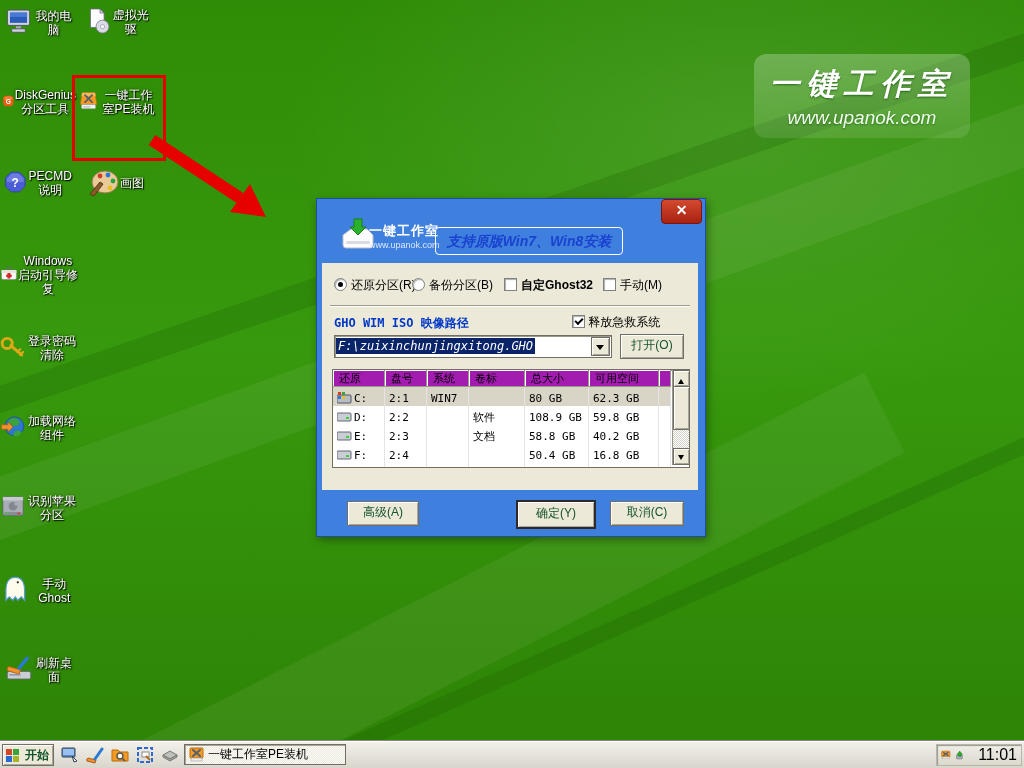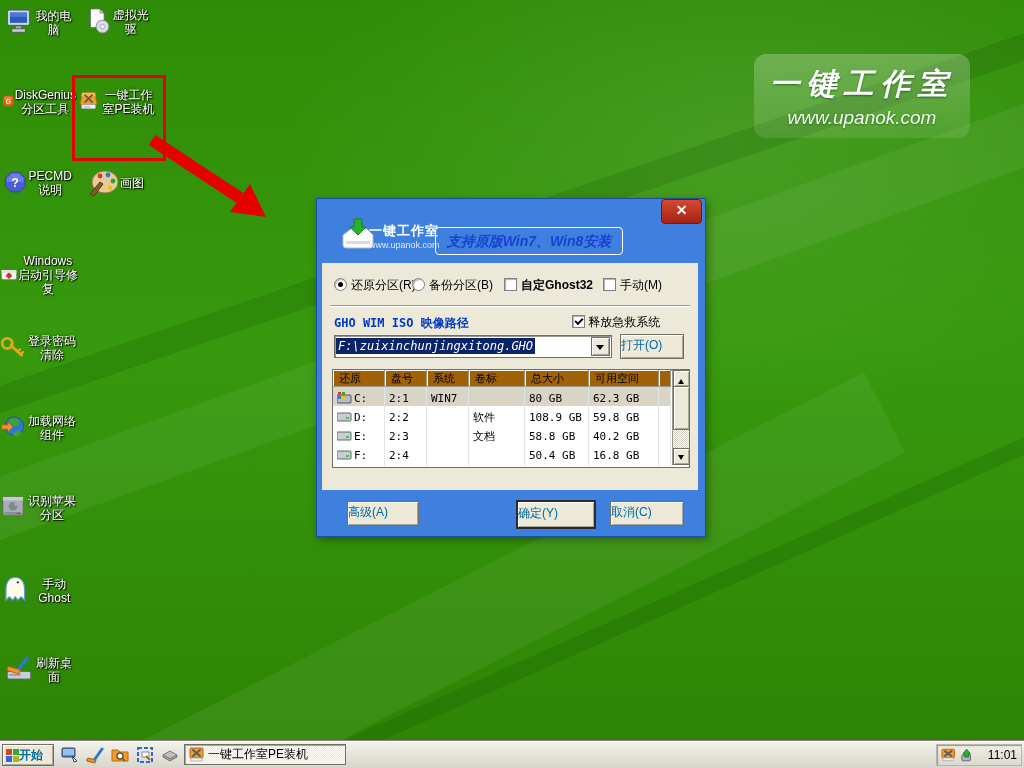--- a/index.html
+++ b/index.html
@@ -59,29 +59,29 @@
   .path-label{position:absolute;left:12px;top:52px;font-size:12px;font-weight:bold;color:#0038c8;font-family:"DejaVu Sans Mono",monospace;}
   .rescue{position:absolute;left:250px;top:51px;font-size:12px;color:#000;white-space:nowrap;}
   .combo{position:absolute;left:12px;top:72px;width:276px;height:21px;background:#fff;
     border:1px solid #716f64;box-shadow:inset 1px 1px 0 #9a988c;font-style:italic;}
   .combo .val{position:absolute;left:1px;top:2px;font-size:12px;font-family:"DejaVu Sans Mono",monospace;
     background:#0a246a;color:#fff;padding:1px 2px;white-space:nowrap;}
   .combo .drop{position:absolute;right:1px;top:1px;bottom:1px;width:17px;background:#ece9d8;
     border:1px solid #716f64;box-shadow:inset 1px 1px 0 #fff,inset -1px -1px 0 #a9a599;}
   .combo .drop::after{content:"";position:absolute;left:4px;top:7px;border:4px solid transparent;border-top:5px solid #000;}
   .btn3d{background:#ece9d8;border:1px solid #716f64;box-shadow:inset 1px 1px 0 #fff,inset -1px -1px 0 #a9a599;
-    font-size:12px;color:#0369a1;text-align:left;cursor:pointer;}
+    font-size:12px;color:#14532d;text-align:center;cursor:pointer;}
   .open-btn{position:absolute;left:298px;top:71px;width:62px;height:23px;line-height:21px;}
 
   
   .ltable{position:absolute;left:10px;top:106px;width:356px;height:97px;background:#fff;
     border:1px solid #716f64;box-shadow:inset 1px 1px 0 #9a988c;overflow:hidden;}
   .tgrid{position:absolute;left:0;top:0;width:338px;}
   .trow{display:grid;grid-template-columns:52px 42px 42px 56px 64px 70px 1fr;height:19px;background:#fff;}
-  .trow.head{height:17px;background:#a16207;}
+  .trow.head{height:17px;background:#a21caf;}
   .trow.head .hc{border-right:1px solid #9a988c;border-bottom:1px solid #9a988c;
     box-shadow:inset 1px 1px 0 #fff;font-size:11px;padding:1px 0 0 6px;}
   .trow.sel{background:#d8d4c6;}
   .tc{font-size:11px;font-family:"DejaVu Sans Mono",monospace;color:#000;padding:3px 0 0 4px;
     border-right:1px solid #e4e4e4;white-space:nowrap;overflow:hidden;display:flex;align-items:center;gap:2px;}
   .vscroll{position:absolute;right:0;top:0;width:16px;height:95px;
     background-image:linear-gradient(45deg,#d4d0c8 25%,transparent 25%,transparent 75%,#d4d0c8 75%),
       linear-gradient(45deg,#d4d0c8 25%,#fff 25%,#fff 75%,#d4d0c8 75%);
     background-size:2px 2px;background-position:0 0,1px 1px;border-left:1px solid #9a988c;}
   .sbtn{position:absolute;left:0;width:15px;height:15px;}
@@ -94,35 +94,35 @@
 
   .f-btn{position:absolute;height:23px;line-height:21px;}
   .f-adv{left:30px;top:302px;width:70px;}
   .f-ok{left:199px;top:301px;width:76px;height:25px;line-height:23px;border:2px solid #2b2b2b;
     box-shadow:inset 1px 1px 0 #fff,inset -1px -1px 0 #a9a599;}
   .f-cancel{left:293px;top:302px;width:72px;}
 
   
   .taskbar{position:absolute;left:0;bottom:0;width:1024px;height:26px;z-index:9;
     background:linear-gradient(180deg,#f2f1ea,#d9d5cc);border-top:1px solid #fff;box-shadow:0 -1px 0 #8a887c;}
-  .start-btn{position:absolute;left:2px;top:2px;width:52px;height:22px;display:flex;align-items:center;gap:0;padding-left:3px;box-sizing:border-box;}
+  .start-btn{position:absolute;left:2px;top:2px;width:52px;height:22px;display:flex;align-items:center;gap:6px;padding-left:3px;box-sizing:border-box;}
   .start-logo{display:grid;grid-template-columns:6px 6px;grid-template-rows:6px 6px;gap:1px;}
   .start-logo i{display:block;}
   .start-txt{font-size:12px;font-weight:bold;}
   .qlaunch{position:absolute;left:60px;top:3px;display:flex;gap:5px;align-items:center;}
   .qlaunch .qi{width:20px;height:20px;display:flex;align-items:center;justify-content:center;cursor:pointer;}
   .task-btn{position:absolute;left:184px;top:2px;width:162px;height:21px;background:#f7f5ee;
     border:1px solid #716f64;box-shadow:inset 1px 1px 0 #a9a599;display:flex;align-items:center;gap:4px;
     padding-left:4px;box-sizing:border-box;font-size:12px;cursor:pointer;
     background-image:linear-gradient(45deg,#eceadf 25%,transparent 25%,transparent 75%,#eceadf 75%),
       linear-gradient(45deg,#eceadf 25%,#fbfaf5 25%,#fbfaf5 75%,#eceadf 75%);
     background-size:2px 2px;background-position:0 0,1px 1px;}
   .tray{position:absolute;right:2px;top:2px;width:86px;height:22px;border:1px solid #b8b5aa;
     box-shadow:inset 1px 1px 1px #9a988c;display:flex;align-items:center;gap:3px;padding:0 4px;box-sizing:border-box;}
-  .tray .clock{font-size:12px;margin-left:12px;}
+  .tray .clock{font-size:16px;margin-left:12px;}
 </style>
 </head>
 <body>
 
 <div class="desktop">
   <div class="beam dark" style="left:-150px;top:180px;width:1500px;height:26px;transform:rotate(-19deg);"></div>
   <div class="beam light" style="left:-150px;top:260px;width:1500px;height:60px;transform:rotate(-20deg);"></div>
   <div class="beam dark" style="left:300px;top:560px;width:900px;height:16px;transform:rotate(-24deg);"></div>
   <div class="beam light" style="left:-250px;top:640px;width:1200px;height:90px;transform:rotate(-27deg);"></div>
 

